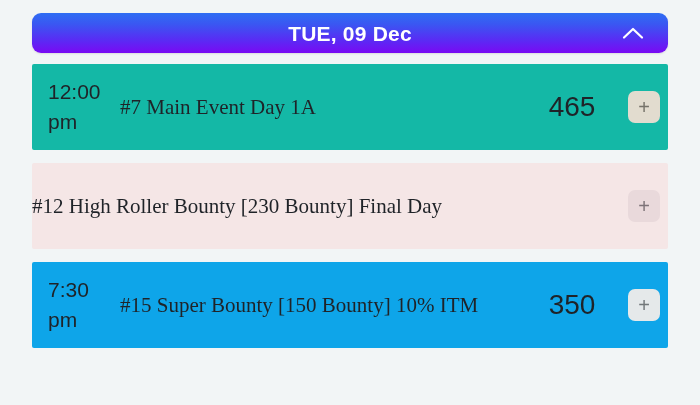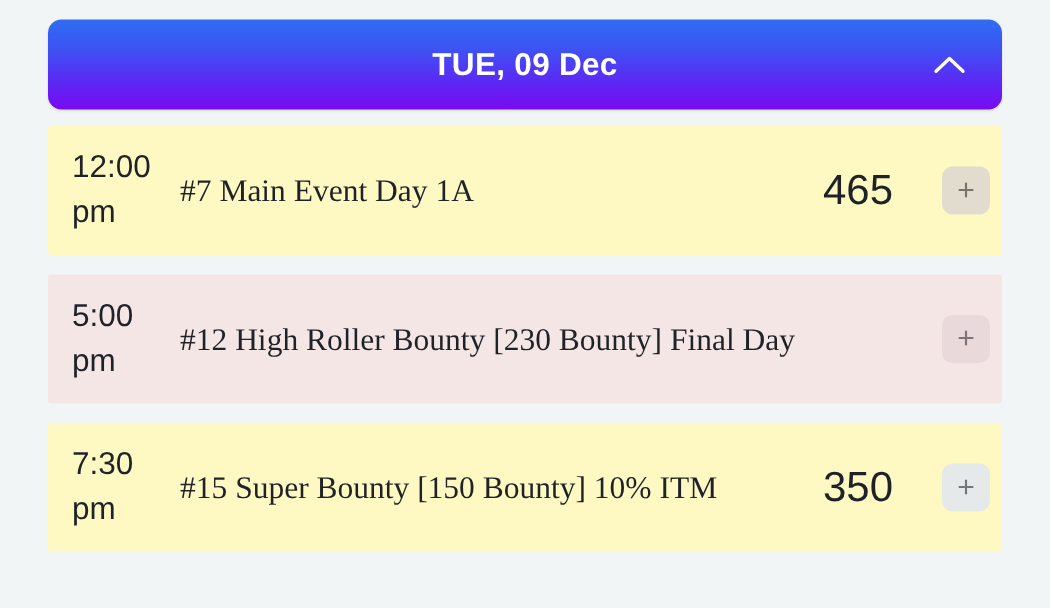--- a/index.html
+++ b/index.html
@@ -17,21 +17,21 @@
     position: relative;
     width: 700px;
     height: 405px;
     box-sizing: border-box;
     padding: 0 32px;
   }
 
   
   .date-header {
     position: relative;
-    height: 60px;
+    height: 40px;
     margin-top: 13px;
     border-radius: 9px;
     background: linear-gradient(180deg, #2f6df3 0%, #3a57f2 28%, #5a2bf4 68%, #7a09f3 100%);
     display: flex;
     align-items: center;
     justify-content: center;
     box-shadow: 0 1px 2px rgba(0,0,0,0.10);
   }
   .date-header-title {
     color: #ffffff;
@@ -58,23 +58,23 @@
   }
   .event-row {
     display: flex;
     align-items: center;
     box-sizing: border-box;
     min-height: 86px;
     padding: 6px 0;
     border-radius: 2px;
     margin-bottom: 13px;
   }
-  .row-beige  { background: #fef9c3; justify-content: flex-end; }
+  .row-beige  { background: #14b8a6; justify-content: flex-end; }
   .row-pink   { background: #f5e6e6; }
-  .row-plain  { background: #fef9c3; }
+  .row-plain  { background: #0ea5e9; }
 
   .event-time {
     width: 88px;
     flex: 0 0 88px;
     padding-left: 16px;
     box-sizing: border-box;
     font-size: 21px;
     color: #1f2328;
     line-height: 1.45;
   }
@@ -134,21 +134,20 @@
     <div class="event-row row-beige">
       <div class="event-time">12:00 pm</div>
       <div class="event-title">#7 Main Event Day 1A</div>
       <div class="event-count">465</div>
       <div class="add-btn">
         <span class="add-btn-box">+</span>
       </div>
     </div>
 
     <div class="event-row row-pink">
-      <div class="event-time">5:00 pm</div>
       <div class="event-title">#12 High Roller Bounty [230 Bounty] Final Day</div>
       <div class="add-btn">
         <span class="add-btn-box">+</span>
       </div>
     </div>
 
     <div class="event-row row-plain">
       <div class="event-time">7:30 pm</div>
       <div class="event-title">#15 Super Bounty [150 Bounty] 10% ITM</div>
       <div class="event-count">350</div>

